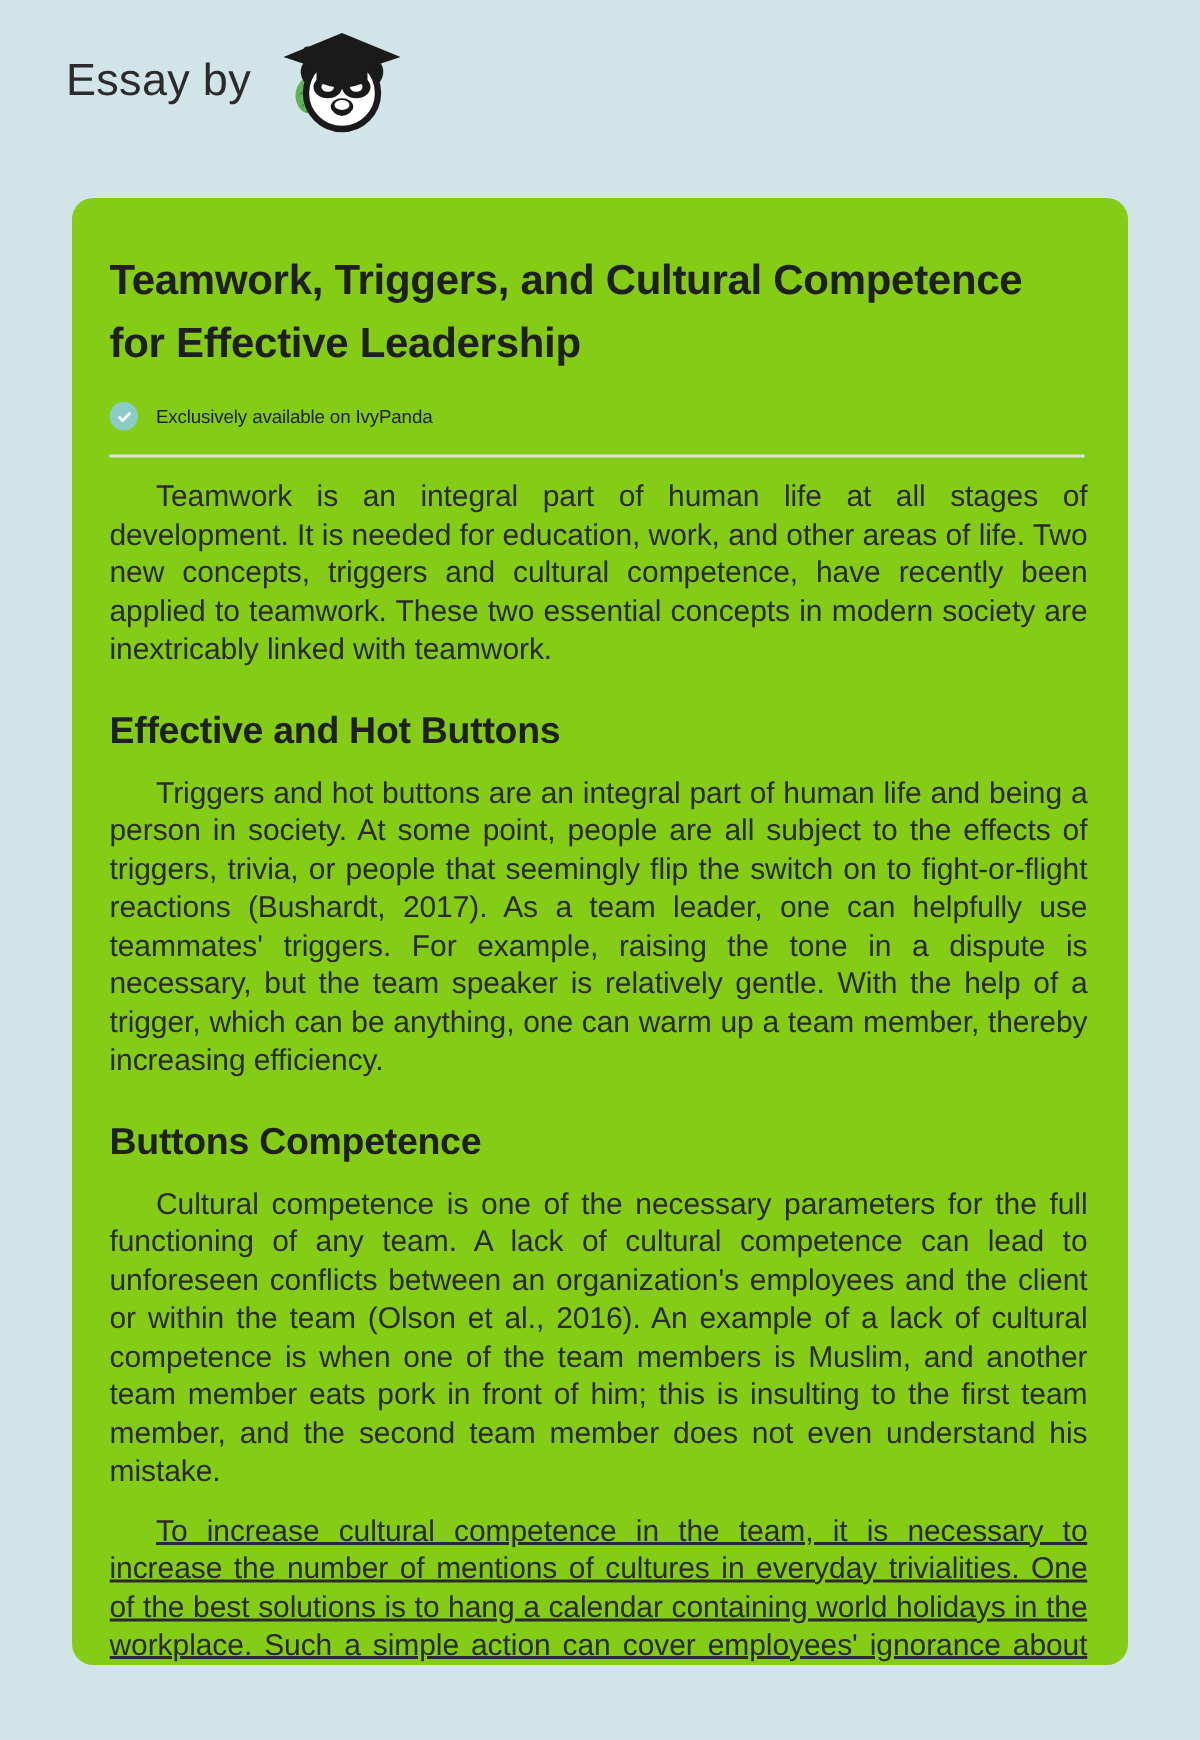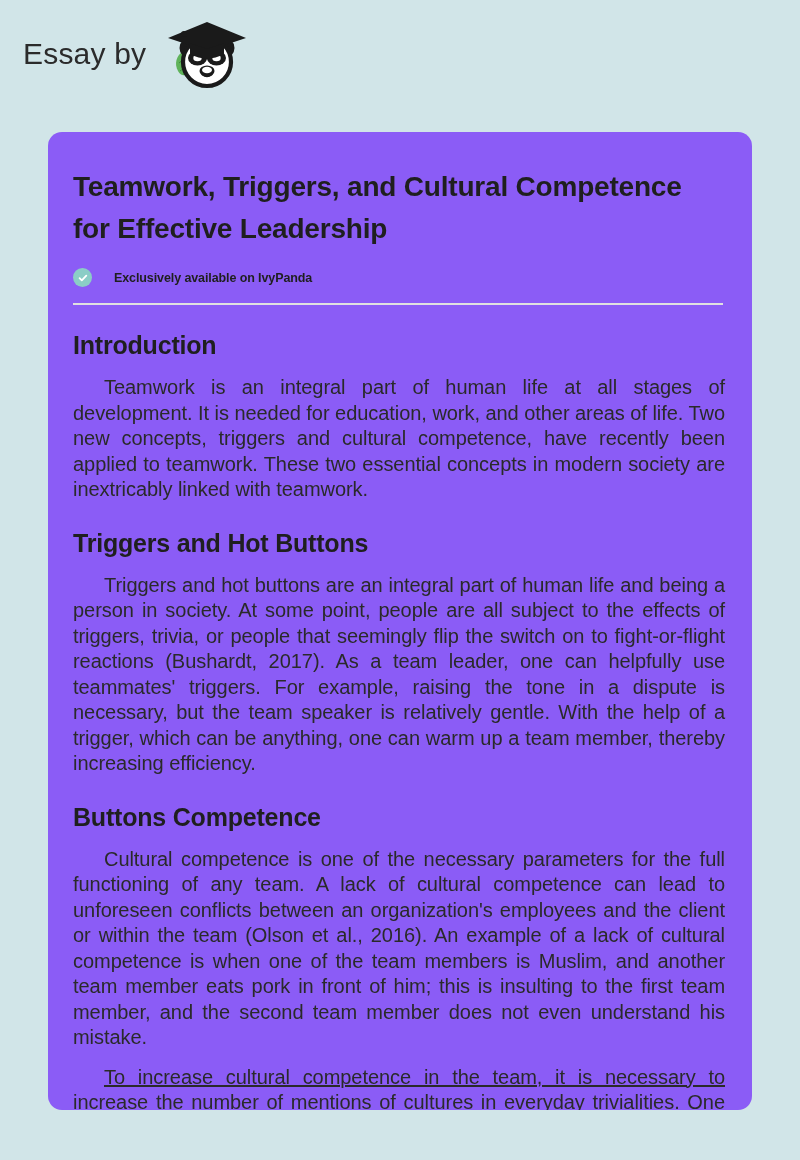--- a/index.html
+++ b/index.html
@@ -12,21 +12,21 @@
     background: #d1e5e8;
     font-family: "Liberation Sans", sans-serif;
     overflow: hidden;
   }
 
   
   .brand-header {
     height: 108px;
     display: flex;
     align-items: center;
-    padding-left: 23px;
+    padding-left: 44px;
     box-sizing: border-box;
   }
   .brand-essay-by {
     font-size: 30px;
     font-weight: 400;
     color: #2b2b2b;
     letter-spacing: 0.2px;
     line-height: 1;
   }
   .brand-logo-mark {
@@ -53,21 +53,21 @@
     line-height: 1;
   }
 
   
   .paper-card {
     position: absolute;
     left: 48px;
     top: 132px;
     width: 704px;
     height: 978px;
-    background: #8b5cf6;
+    background: #84cc16;
     border-radius: 14px;
     box-sizing: border-box;
     padding: 34px 27px 0 25px;
     overflow: hidden;
   }
 
   .doc-title {
     font-size: 28px;
     font-weight: bold;
     line-height: 42px;
@@ -86,23 +86,23 @@
     height: 19px;
     border-radius: 50%;
     background: #8bcdc6;
     flex: none;
     display: flex;
     align-items: center;
     justify-content: center;
   }
   .badge-check svg { display: block; }
   .badge-text {
-    margin-left: 22px;
+    margin-left: 12px;
     font-size: 12.5px;
-    font-weight: bold;
+    font-weight: normal;
     color: #1f1f1f;
     letter-spacing: -0.1px;
     text-align: center;
   }
 
   .title-divider {
     margin: 16px 0 0 0;
     border: 0;
     border-top: 2px solid #e0e0e0;
     width: 650px;
@@ -176,23 +176,22 @@
     <span class="badge-check">
       <svg width="12" height="12" viewBox="0 0 12 12">
         <path d="M2.6 6.2 L4.8 8.4 L9.3 3.7" stroke="#ffffff" stroke-width="1.8" fill="none" stroke-linecap="round" stroke-linejoin="round"></path>
       </svg>
     </span>
     <span class="badge-text">Exclusively available on IvyPanda</span>
   </div>
 
   <hr class="title-divider">
 
-  <h2 class="section-heading">Introduction</h2>
   <p class="body-paragraph">Teamwork is an integral part of human life at all stages of development. It is needed for education, work, and other areas of life. Two new concepts, triggers and cultural competence, have recently been applied to teamwork. These two essential concepts in modern society are inextricably linked with teamwork.</p>
 
-  <h2 class="section-heading">Triggers and Hot Buttons</h2>
+  <h2 class="section-heading">Effective and Hot Buttons</h2>
   <p class="body-paragraph">Triggers and hot buttons are an integral part of human life and being a person in society. At some point, people are all subject to the effects of triggers, trivia, or people that seemingly flip the switch on to fight-or-flight reactions (Bushardt, 2017). As a team leader, one can helpfully use teammates' triggers. For example, raising the tone in a dispute is necessary, but the team speaker is relatively gentle. With the help of a trigger, which can be anything, one can warm up a team member, thereby increasing efficiency.</p>
 
   <h2 class="section-heading">Buttons Competence</h2>
   <p class="body-paragraph">Cultural competence is one of the necessary parameters for the full functioning of any team. A lack of cultural competence can lead to unforeseen conflicts between an organization's employees and the client or within the team (Olson et al., 2016). An example of a lack of cultural competence is when one of the team members is Muslim, and another team member eats pork in front of him; this is insulting to the first team member, and the second team member does not even understand his mistake.</p>
   <p class="body-paragraph clipped">To increase cultural competence in the team, it is necessary to increase the number of mentions of cultures in everyday trivialities. One of the best solutions is to hang a calendar containing world holidays in the workplace. Such a simple action can cover employees' ignorance about several cultures. For a more profound knowledge of</p>
 
 </div>
 
 </body></html>

